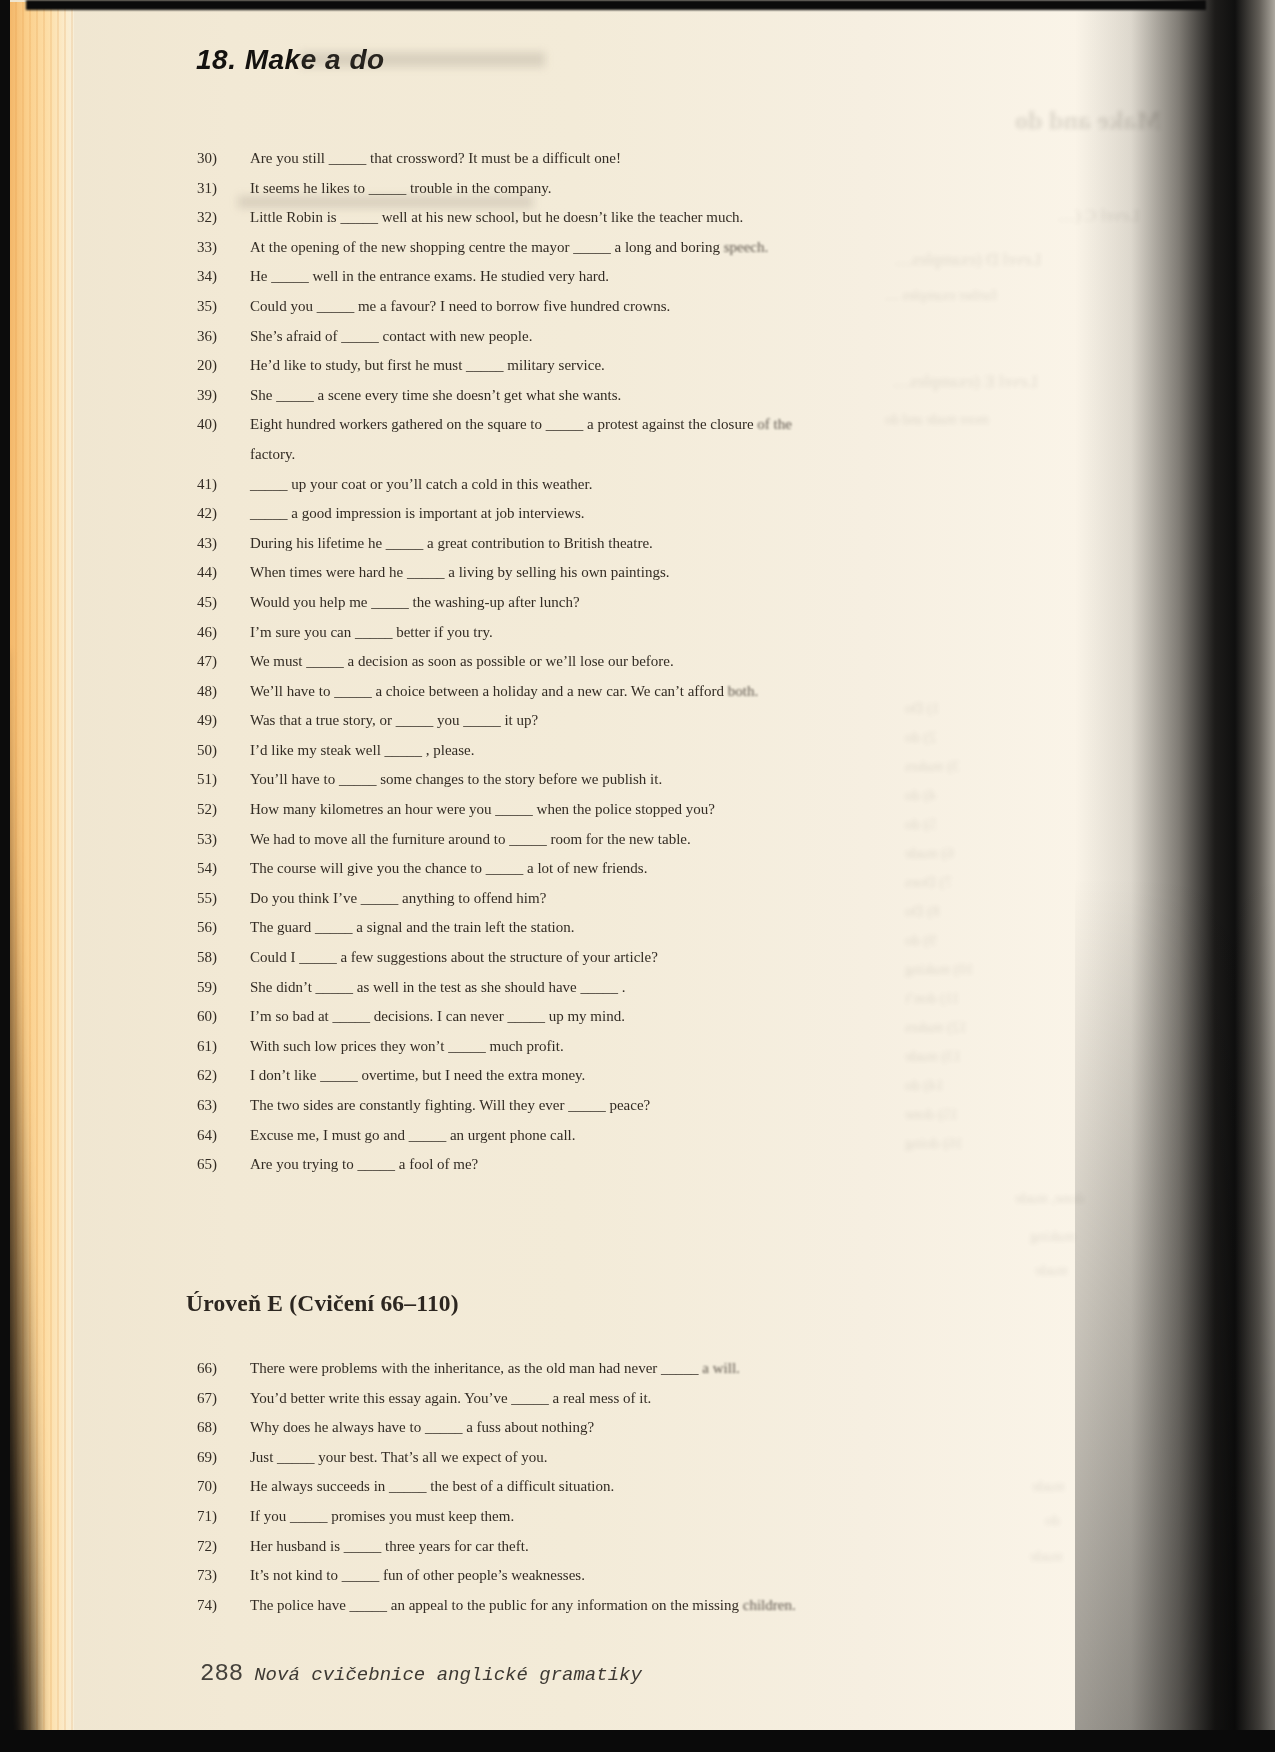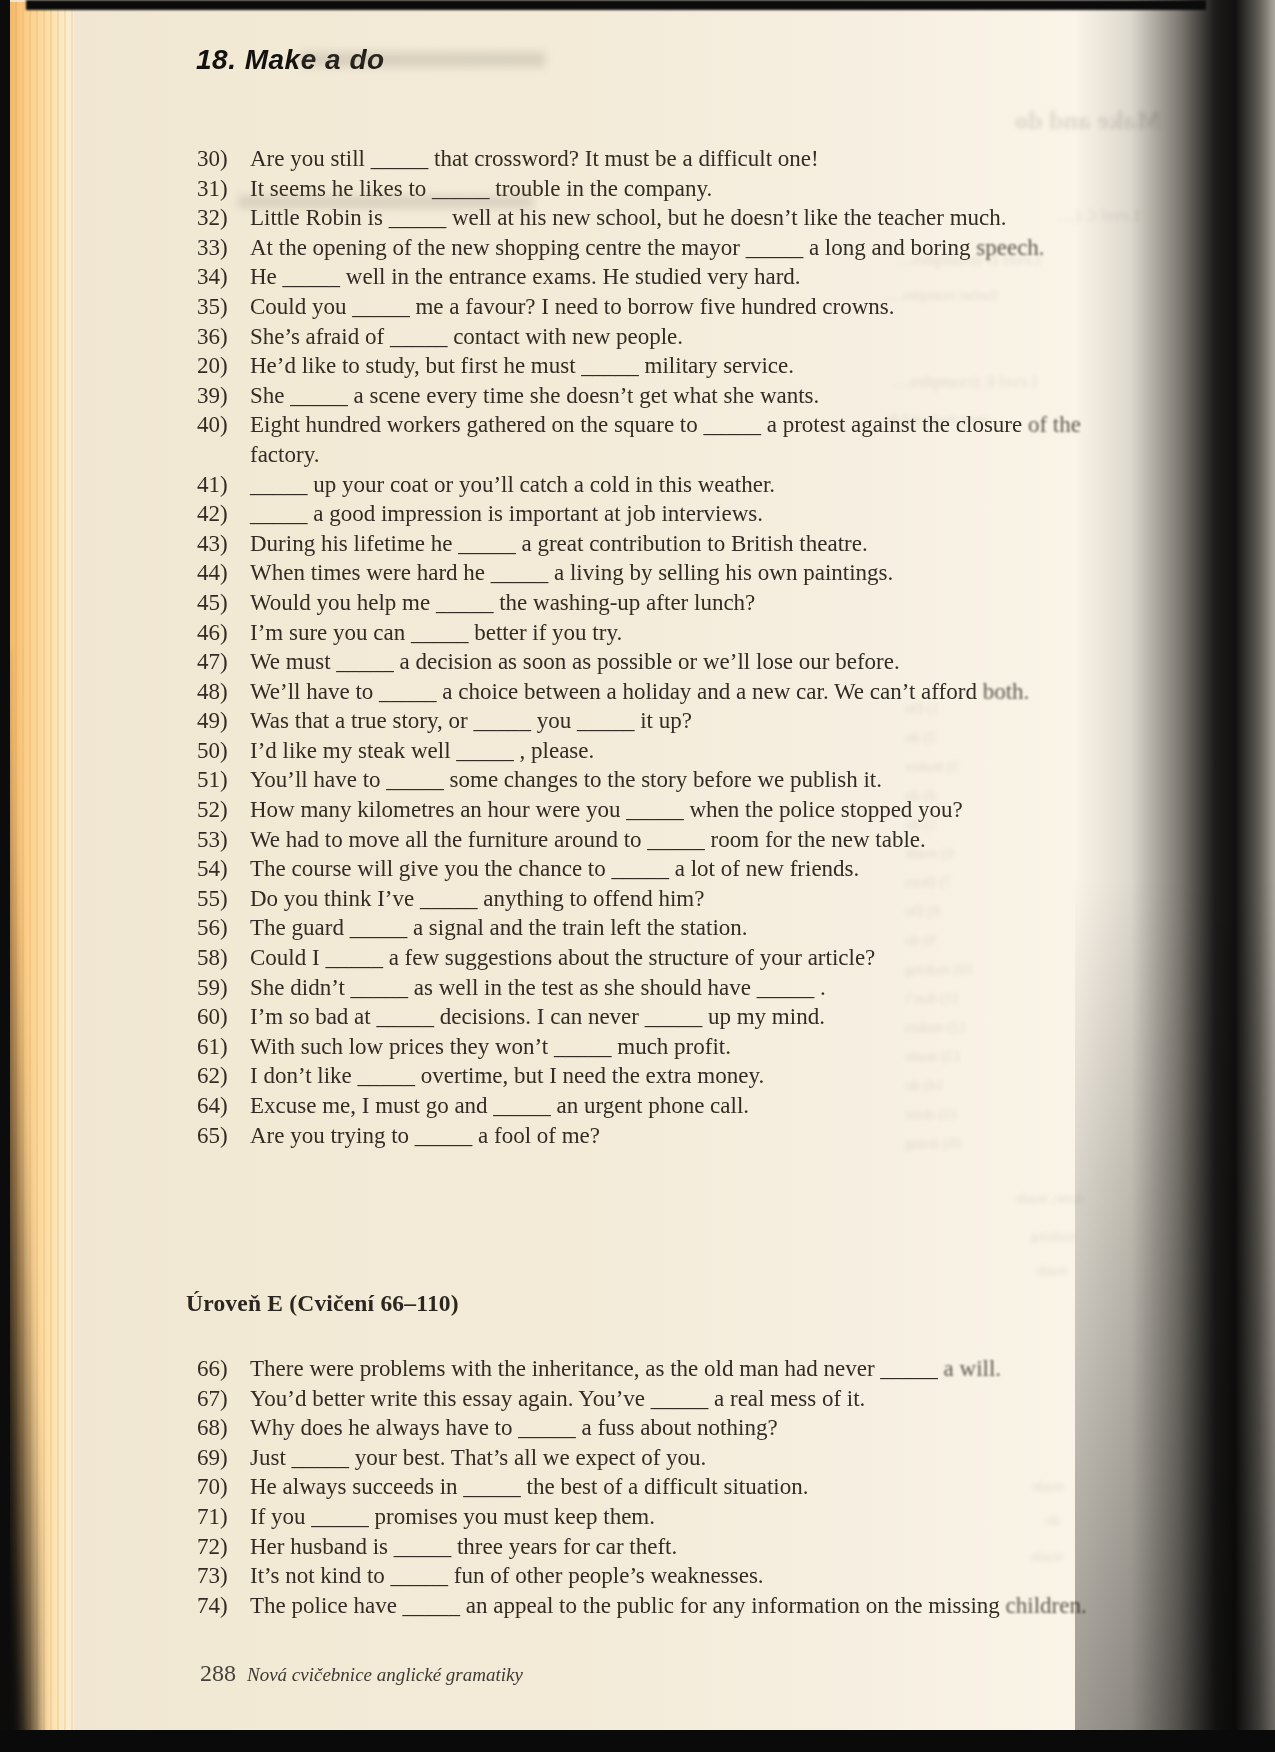--- a/index.html
+++ b/index.html
@@ -68,36 +68,36 @@
     font-family:"Liberation Sans", sans-serif;
     font-weight:bold;font-style:italic;
     font-size:28px;letter-spacing:.5px;color:#14120f;
   }
   .smudge{position:absolute;background:rgba(128,120,106,.22);filter:blur(4px);z-index:1;}
   .smudge.s1{left:300px;top:52px;width:245px;height:15px;}
   .smudge.s2{left:238px;top:196px;width:295px;height:12px;}
 
   ol.ex-list{
     position:absolute;left:197px;margin:0;padding:0;list-style:none;
-    font-size:23px;line-height:29.6px;white-space:nowrap;
+    font-size:15px;line-height:29.6px;white-space:nowrap;
   }
   ol.ex-list li{margin:0;padding:0;}
   .num{display:inline-block;width:53px;}
   .tail{filter:blur(1px);opacity:.78;}
   .cont{margin-left:53px;}
   #list-a{top:144px;}
   #list-b{top:1354px;}
 
   .level-heading{
     position:absolute;left:186px;top:1290px;
     font-weight:bold;font-size:23.5px;color:#2c2620;letter-spacing:.2px;
   }
   .footer{
     position:absolute;left:200px;top:1660px;
-    font-family:Liberation Serif, serif;color:#45423c;
+    font-family:Liberation Mono, monospace;color:#45423c;
   }
   .footer .pgnum{font-size:24px;}
   .footer .booktitle{font-style:italic;font-size:19px;color:#3d3933;margin-left:11px;}
 
   
   .bleed{position:absolute;inset:0;z-index:1;pointer-events:none;}
   .ghost{
     position:absolute;font-family:"Liberation Serif",serif;
     color:#4e473c;opacity:.13;filter:blur(2px);
     transform:scaleX(-1);white-space:nowrap;
@@ -171,20 +171,21 @@
       <li><span class="num">52)</span><span class="body">How many kilometres an hour were you _____ when the police stopped you?</span></li>
       <li><span class="num">53)</span><span class="body">We had to move all the furniture around to _____ room for the new table.</span></li>
       <li><span class="num">54)</span><span class="body">The course will give you the chance to _____ a lot of new friends.</span></li>
       <li><span class="num">55)</span><span class="body">Do you think I’ve _____ anything to offend him?</span></li>
       <li><span class="num">56)</span><span class="body">The guard _____ a signal and the train left the station.</span></li>
       <li><span class="num">58)</span><span class="body">Could I _____ a few suggestions about the structure of your article?</span></li>
       <li><span class="num">59)</span><span class="body">She didn’t _____ as well in the test as she should have _____ .</span></li>
       <li><span class="num">60)</span><span class="body">I’m so bad at _____ decisions. I can never _____ up my mind.</span></li>
       <li><span class="num">61)</span><span class="body">With such low prices they won’t _____ much profit.</span></li>
       <li><span class="num">62)</span><span class="body">I don’t like _____ overtime, but I need the extra money.</span></li>
+      <li><span class="num">63)</span><span class="body">The two sides are constantly fighting. Will they ever _____ peace?</span></li>
       <li><span class="num">64)</span><span class="body">Excuse me, I must go and _____ an urgent phone call.</span></li>
       <li><span class="num">65)</span><span class="body">Are you trying to _____ a fool of me?</span></li>
     </ol>
 
   <div class="level-heading">Úroveň E (Cvičení 66–110)</div>
 
   <ol class="ex-list" id="list-b">
       <li><span class="num">66)</span><span class="body">There were problems with the inheritance, as the old man had never _____ </span><span class="tail">a will.</span></li>
       <li><span class="num">67)</span><span class="body">You’d better write this essay again. You’ve _____ a real mess of it.</span></li>
       <li><span class="num">68)</span><span class="body">Why does he always have to _____ a fuss about nothing?</span></li>

